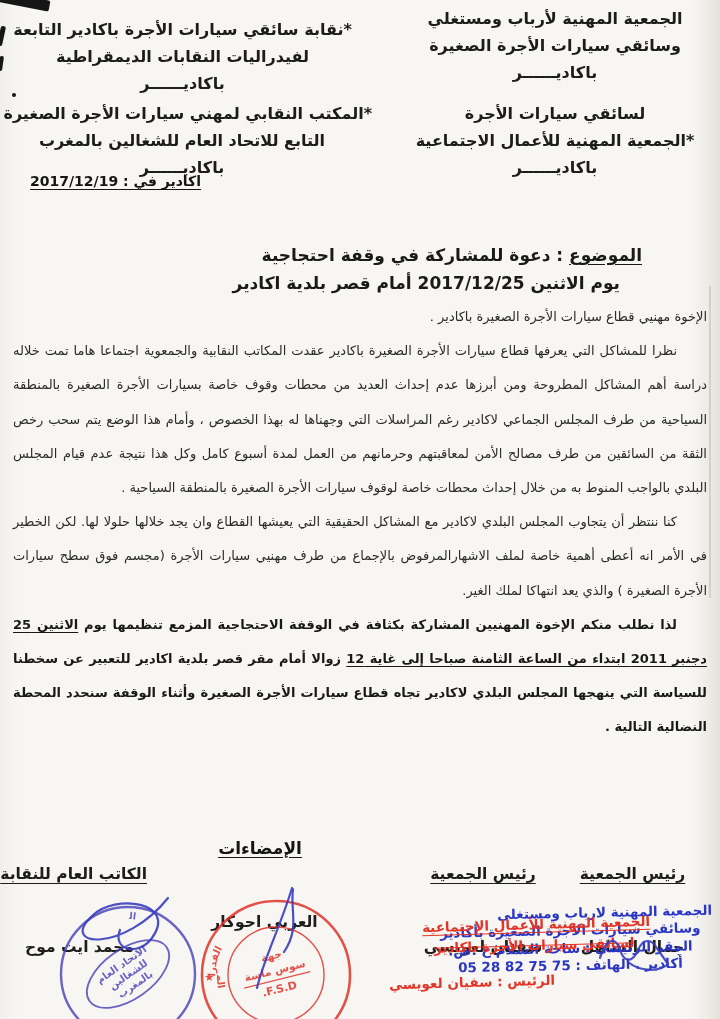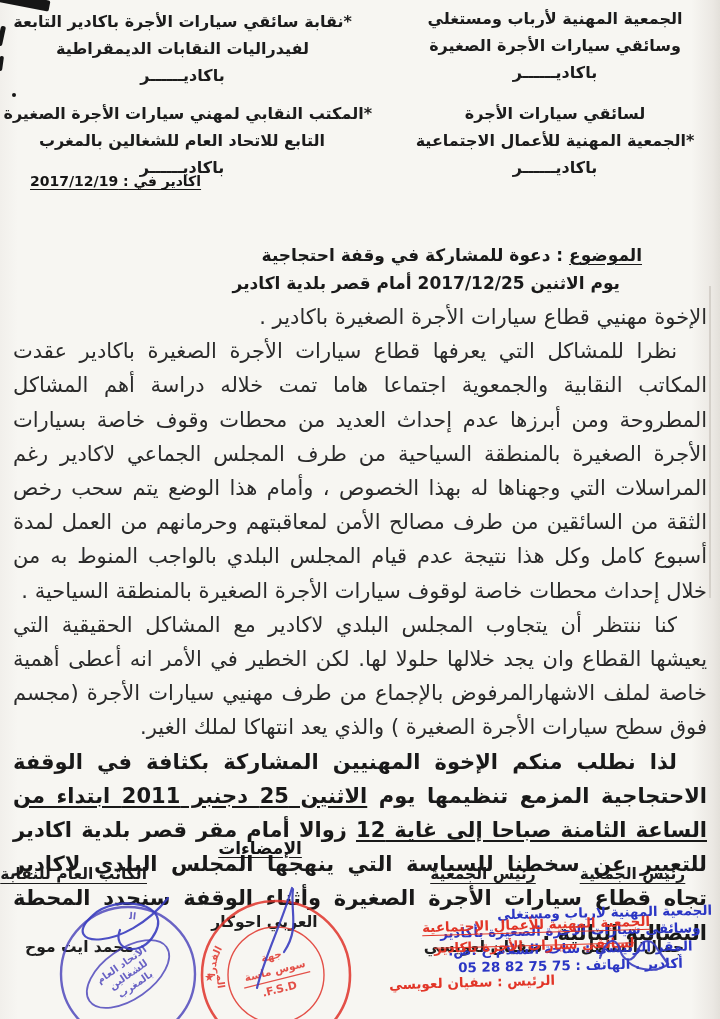--- a/index.html
+++ b/index.html
@@ -9,21 +9,21 @@
     font-family:"DejaVu Sans",sans-serif;direction:rtl;color:#242424;
   }
   .hdr{position:absolute;text-align:center;font-weight:700;font-size:16px;line-height:27px;color:#1c1c1c;}
   .hdr div{white-space:nowrap;}
   .date-line{position:absolute;left:30px;top:173px;font-weight:700;font-size:14px;
     text-decoration:underline;text-underline-offset:3px;color:#161616;text-align:right;}
   .subject{position:absolute;right:78px;top:241px;width:430px;text-align:right;
     font-weight:700;font-size:17px;line-height:28px;color:#1a1a1a;}
   .subject .l2{padding-right:22px;}
   .u{text-decoration:underline;text-underline-offset:3px;}
-  .body-text{position:absolute;right:13px;top:300px;width:694px;font-size:21px;
+  .body-text{position:absolute;right:13px;top:300px;width:694px;font-size:13px;
     line-height:34.2px;text-align:justify;color:#2b2b2b;}
   .body-text p{margin:0;text-indent:30px;}
   .body-text .salut{text-indent:0;text-align:right;}
   .p-bold{font-weight:700;color:#191919;}
   .sig-title{position:absolute;left:200px;top:838px;width:120px;text-align:center;
     font-weight:700;font-size:17px;text-decoration:underline;text-underline-offset:3px;color:#151515;}
   .sig-col{position:absolute;top:862px;text-align:center;font-weight:700;font-size:15.5px;line-height:25px;color:#1d1d1d;}
   .sig-col .role{text-decoration:underline;text-underline-offset:4px;white-space:nowrap;}
   .sig-col .name{white-space:nowrap;margin-top:48px;}
   .stamp-line{position:absolute;white-space:nowrap;font-weight:700;}
@@ -50,21 +50,21 @@
     <div>الجمعية المهنية لأرباب ومستغلي</div>
     <div>وسائقي سيارات الأجرة الصغيرة</div>
     <div>باكاديــــــر</div>
   </div>
   <div class="hdr" style="left:400px;top:100px;width:310px;">
     <div>لسائقي سيارات الأجرة</div>
     <div>*الجمعية المهنية للأعمال الاجتماعية</div>
     <div>باكاديــــــر</div>
   </div>
 
-  <div class="hdr" style="left:5px;top:8px;width:355px;">
+  <div class="hdr" style="left:5px;top:16px;width:355px;">
     <div>*نقابة سائقي سيارات الأجرة باكادير التابعة</div>
     <div>لفيدراليات النقابات الديمقراطية</div>
     <div>باكاديــــــر</div>
   </div>
   <div class="hdr" style="left:-8px;top:100px;width:380px;">
     <div>*المكتب النقابي لمهني سيارات الأجرة الصغيرة باكادير</div>
     <div>التابع للاتحاد العام للشغالين بالمغرب</div>
     <div>باكاديــــــر</div>
   </div>
 

